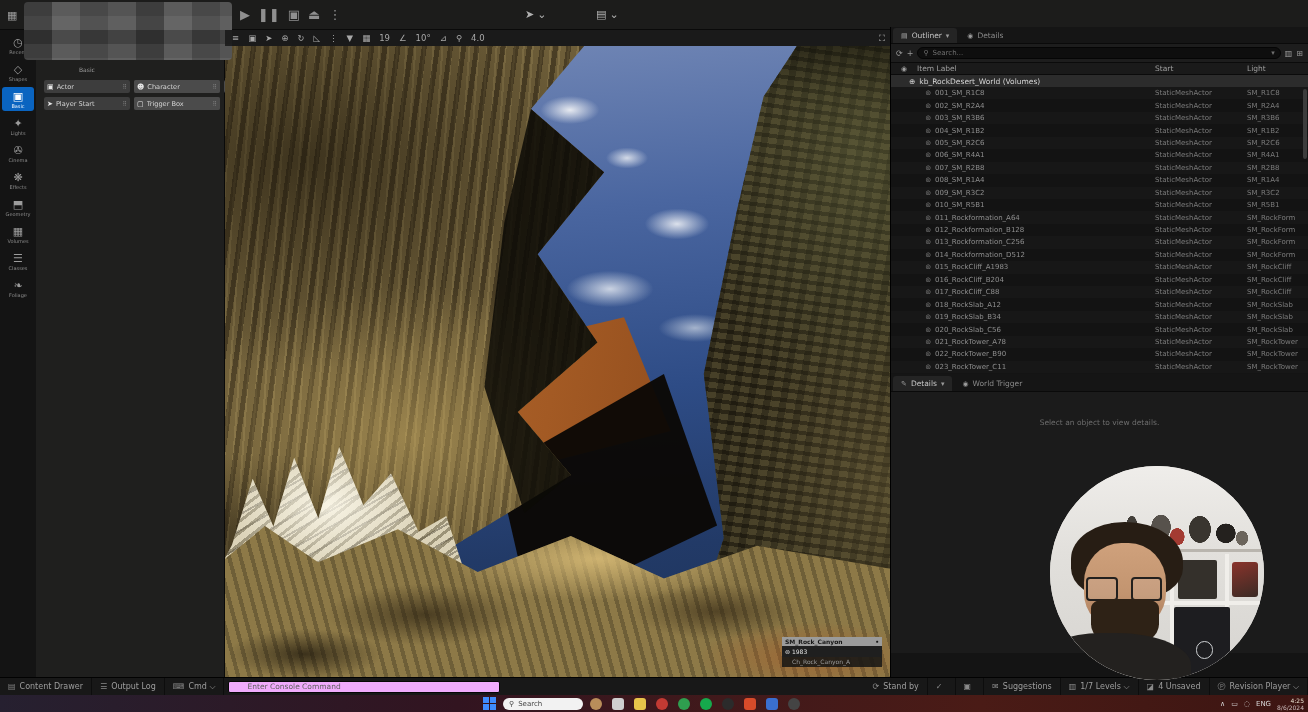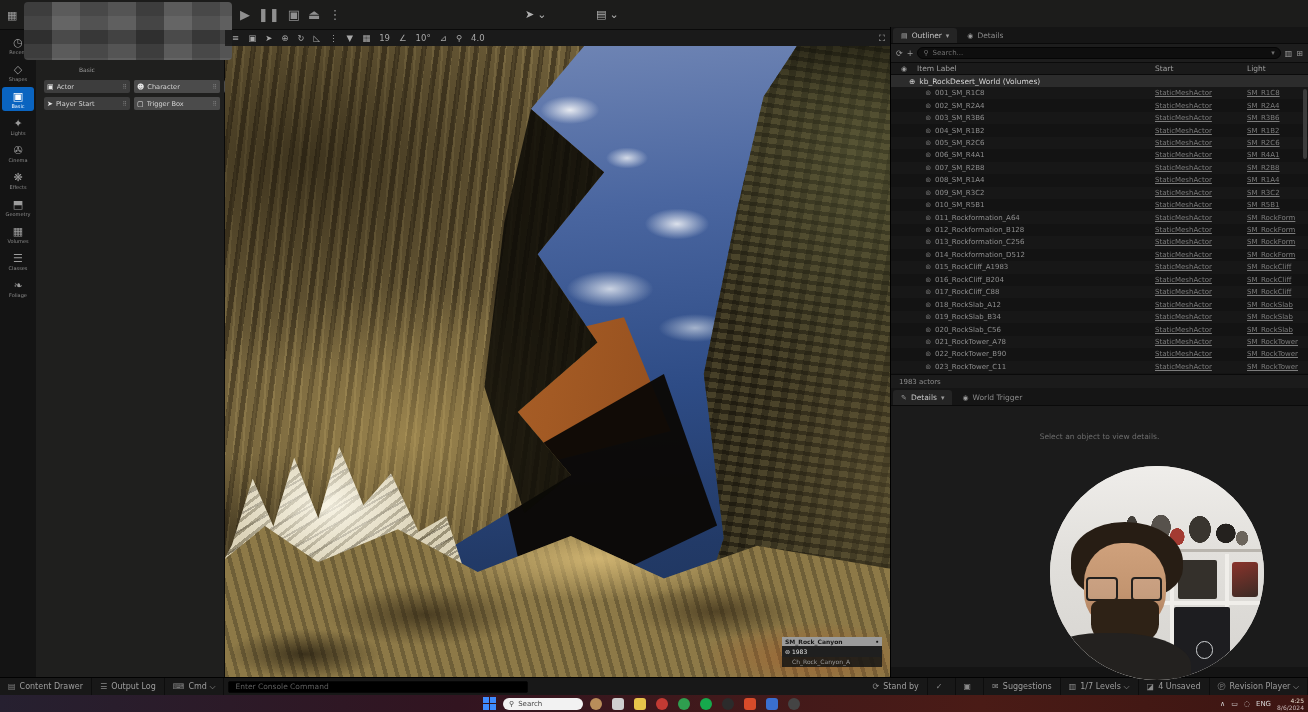--- a/index.html
+++ b/index.html
@@ -113,33 +113,33 @@
   .ol-field .caret { margin-left:auto; }
   .ol-header { height:13px; background:#1a1a1a; border-top:1px solid #0b0b0b; border-bottom:1px solid #0b0b0b;
       display:grid; grid-template-columns:26px 238px 92px 56px; align-items:center; font-size:7.5px; color:#9f9f9f; }
   .ol-header .c0 { text-align:center; font-size:7px; }
   .world-row { height:12px; background:#2c2c2c; display:flex; align-items:center; gap:4px; padding-left:18px; font-size:7.5px; color:#d6d6d6; }
   .ol-rows { height:287px; overflow:hidden; position:relative; }
   .ol-row { height:12.45px; display:grid; grid-template-columns:44px 220px 92px 56px; align-items:center; font-size:7px; color:#8e8e8e; }
   .ol-row:nth-child(odd) { background:#171717; }
   .ol-row:nth-child(even) { background:#131313; }
   .ol-row .ric { text-align:right; padding-right:4px; color:#787878; font-size:7px; }
-  .ol-row .typ, .ol-row .cls { color:#7c7c7c;text-decoration:underline; }
+  .ol-row .typ, .ol-row .cls { color:#7c7c7c; }
   .ol-scroll { position:absolute; right:1px; top:2px; width:4px; height:70px; background:#3c3c3c; border-radius:2px; }
   .ol-footer { height:14px; background:#1b1b1b; border-top:1px solid #0a0a0a; display:flex; align-items:center; padding-left:8px; font-size:7px; color:#8d8d8d; }
 
   .dt-tabs { height:18px; background:#151515; display:flex; align-items:flex-end; gap:2px; padding-left:2px; border-bottom:1px solid #0a0a0a; }
   .dt-body { height:261px; background:#1b1b1b; position:relative; }
   .dt-hint { position:absolute; left:0; right:0; top:26px; text-align:center; font-size:7.5px; color:#6d6d6d; }
 
   
   .statusbar { position:absolute; left:0; top:677px; width:1308px; height:18px; background:#181818; border-top:1px solid #020202; display:flex; align-items:center; font-size:8px; color:#9d9d9d; z-index:45; }
   .sb-item { display:flex; align-items:center; gap:4px; padding:0 8px; height:100%; border-right:1px solid #0d0d0d; white-space:nowrap; }
   .sb-item .g { font-size:8px; color:#8a8a8a; }
-  .sb-console { width:300px; height:12px; margin-left:4px; background:#000000; border:1px solid #060606; border-radius:2px; color:#5f5f5f; font-size:7.5px; padding:0 6px; display:flex; align-items:center; }
+  .sb-console { width:272px; height:12px; margin-left:4px; background:#f0abfc; border:1px solid #060606; border-radius:2px; color:#5f5f5f; font-size:7.5px; padding:0 18px; display:flex; align-items:center; }
   .sb-right { margin-left:auto; display:flex; height:100%; }
 
   
   .taskbar { position:absolute; left:0; top:695px; width:1308px; height:17px; z-index:60;
       background:linear-gradient(90deg,#262030 0%, #321420 35%, #41191b 55%, #4a1b16 75%, #3c1512 100%);
       display:flex; align-items:center; }
   .tk-center { position:absolute; left:483px; top:0; height:17px; display:flex; align-items:center; gap:7px; }
   .tk-start { width:13px; height:13px; display:grid; grid-template-columns:6px 6px; grid-template-rows:6px 6px; gap:1px; }
   .tk-start i { background:#3f8cff; }
   .tk-search { width:80px; height:12px; background:#f2f2f2; border-radius:6px; display:flex; align-items:center; gap:4px; padding:0 6px; color:#444; font-size:7px; }
@@ -551,23 +551,20 @@
         <div class="ol-row">
           <span class="ric">⊚</span>
           <span class="nm">023_RockTower_C11</span>
           <span class="typ">StaticMeshActor</span>
           <span class="cls">SM_RockTower</span>
         </div>
 
       <div class="ol-scroll"></div>
     </div>
 
-    <div class="ol-footer">
-      <span>1983 actors</span>
-    </div>
 
     <div class="dt-tabs">
       <div class="ol-tab">
         <span class="g">✎</span>
         <span>Details</span>
         <span class="g">▾</span>
       </div>
       <div class="ol-tab dim">
         <span class="g">◉</span>
         <span>World Trigger</span>

